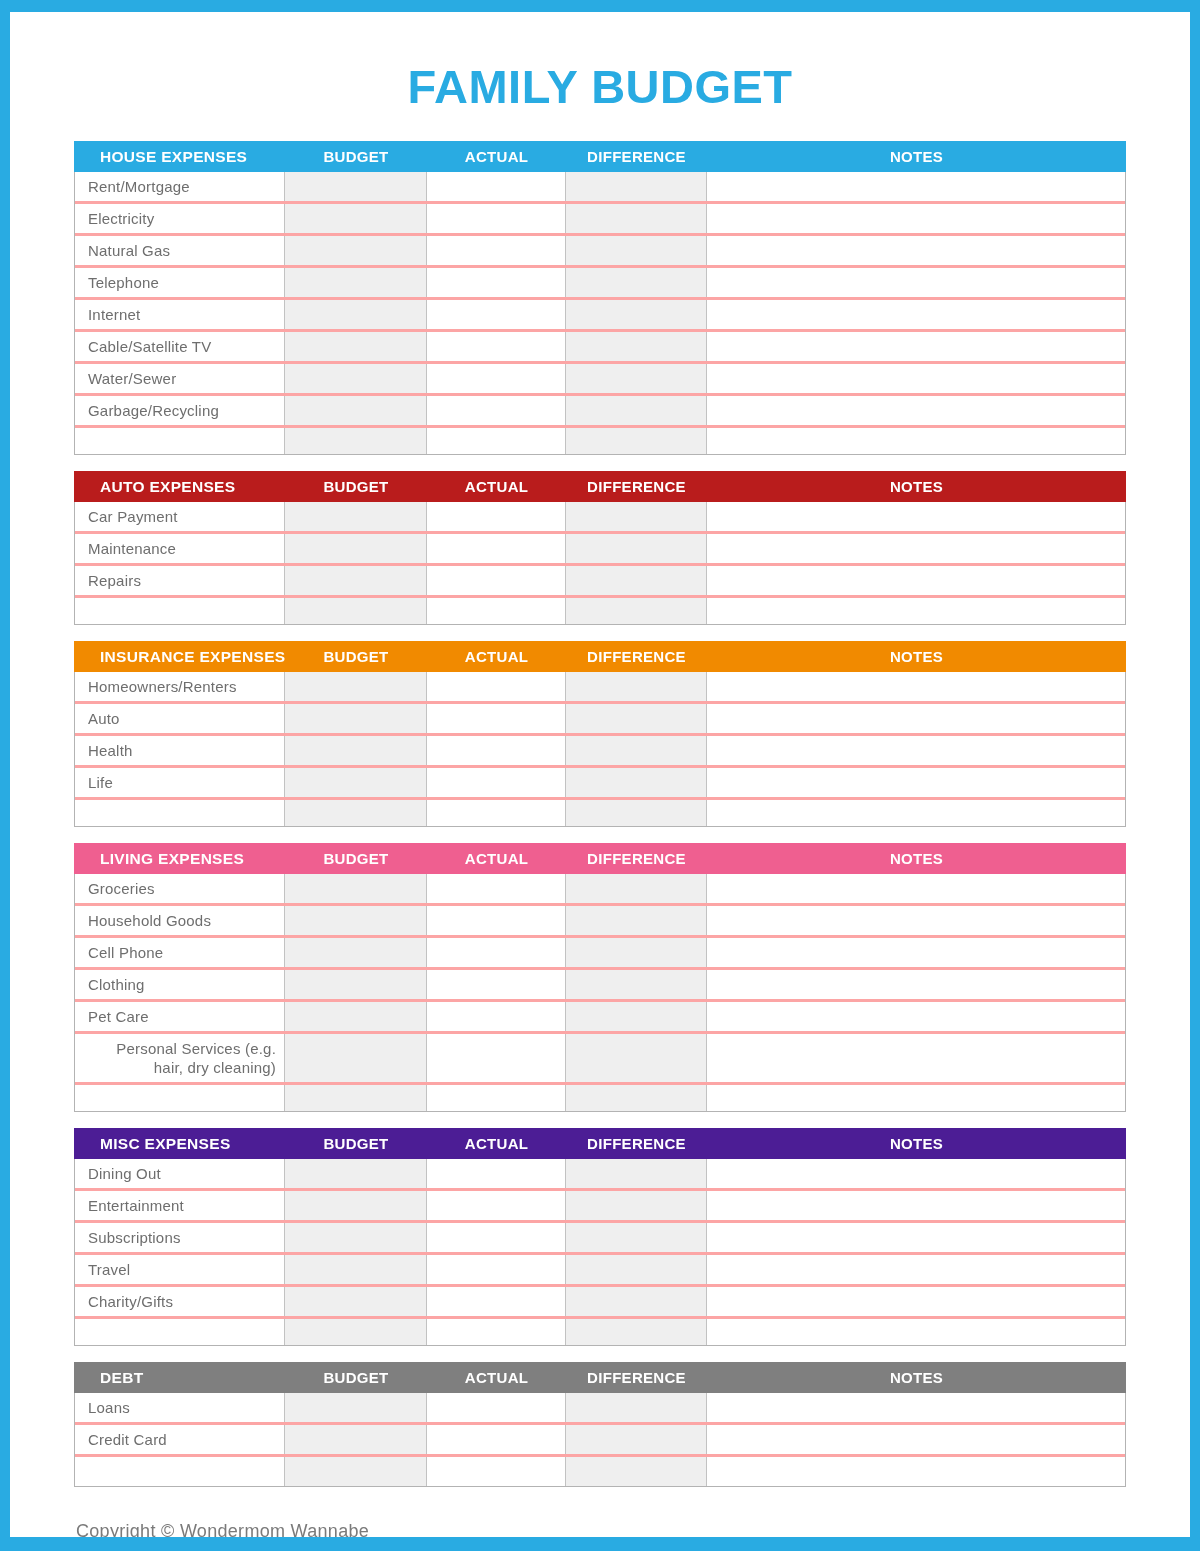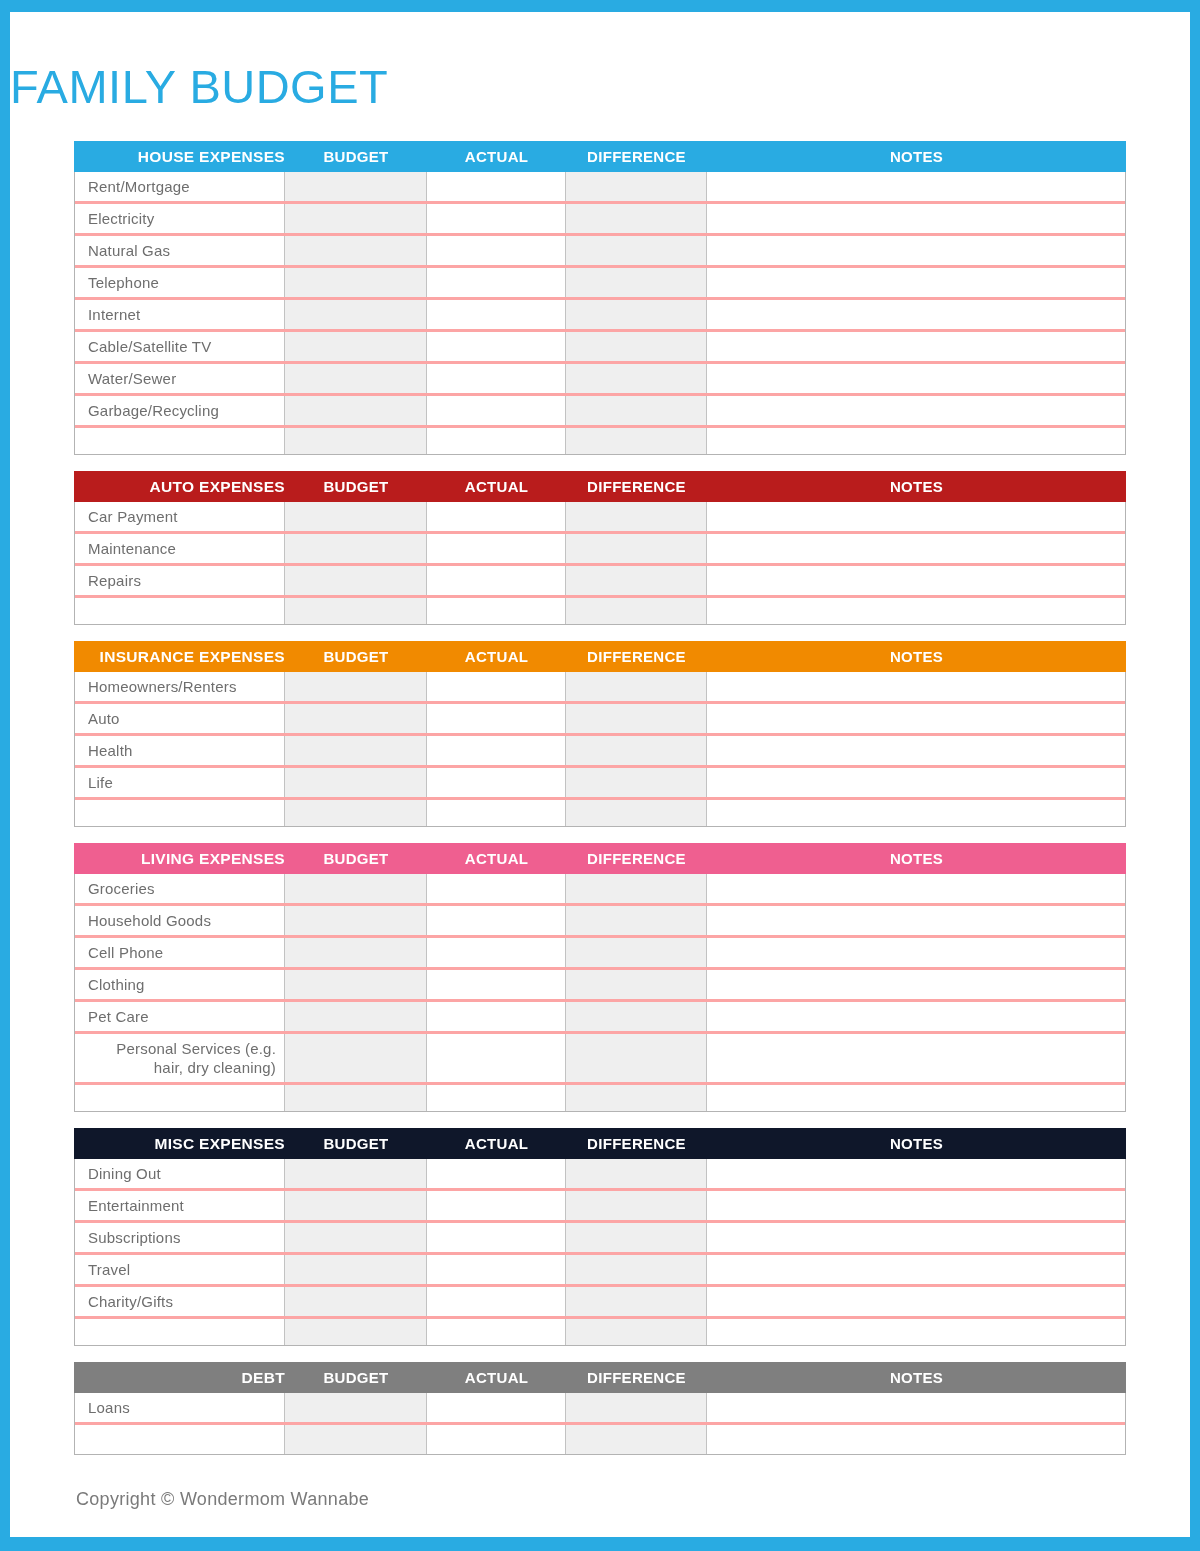--- a/index.html
+++ b/index.html
@@ -4,32 +4,32 @@
 <style>
   html,body{margin:0;padding:0;background:#ffffff;}
   .page{
     width:1200px;height:1551px;box-sizing:border-box;
     border-style:solid;border-color:#29abe2;
     border-width:12px 10px 14px 10px;
     background:#ffffff;overflow:hidden;
     font-family:"Liberation Sans", sans-serif;
   }
   .title{
-    margin:48px auto 27px;
-    font-size:47px;font-weight:normal;line-height:54px;
+    margin:48px auto 27px;text-align:center;
+    font-size:47px;font-weight:bold;line-height:54px;
     color:#29abe2;letter-spacing:0.5px;
   }
   .budget-table{width:1052px;margin:0 0 16px 64px;}
   .thead{
     display:grid;grid-template-columns:211px 142px 139px 141px 1fr;
     height:31px;align-items:center;
     color:#ffffff;font-weight:bold;font-size:15px;letter-spacing:0.3px;
   }
   .th{text-align:center;white-space:nowrap;}
-  .th.name{text-align:right;padding-left:17px;font-size:15.5px;}
+  .th.name{text-align:left;padding-left:26px;font-size:15.5px;}
   .tbody{border:1px solid #b3b3b3;border-top:none;}
   .row{
     display:grid;grid-template-columns:210px 142px 139px 141px 1fr;
     min-height:29px;
   }
   .row:not(:last-child){border-bottom:3px solid #fca5a5;}
   .row.short{min-height:26px;}
   .row.tall{min-height:48px;text-align:right;}
   .cell{box-sizing:border-box;}
   .cell:not(:last-child){border-right:1px solid #c2c2c2;}
@@ -268,21 +268,21 @@
           <div class="cell label"></div>
           <div class="cell fill"></div>
           <div class="cell"></div>
           <div class="cell fill"></div>
           <div class="cell notes"></div>
         </div>
     </div>
   </section>
 
   <section class="budget-table">
-    <div class="thead" style="background-color: #0f172a;">
+    <div class="thead" style="background-color: #4c1d95;">
       <div class="th name">MISC EXPENSES</div>
       <div class="th">BUDGET</div>
       <div class="th">ACTUAL</div>
       <div class="th">DIFFERENCE</div>
       <div class="th">NOTES</div>
     </div>
     <div class="tbody">
       <div class="row">
           <div class="cell label">Dining Out</div>
           <div class="cell fill"></div>
@@ -338,20 +338,27 @@
     </div>
     <div class="tbody">
       <div class="row">
           <div class="cell label">Loans</div>
           <div class="cell fill"></div>
           <div class="cell"></div>
           <div class="cell fill"></div>
           <div class="cell notes"></div>
         </div>
       <div class="row">
+          <div class="cell label">Credit Card</div>
+          <div class="cell fill"></div>
+          <div class="cell"></div>
+          <div class="cell fill"></div>
+          <div class="cell notes"></div>
+        </div>
+      <div class="row">
           <div class="cell label"></div>
           <div class="cell fill"></div>
           <div class="cell"></div>
           <div class="cell fill"></div>
           <div class="cell notes"></div>
         </div>
     </div>
   </section>
 
   <div class="footer">Copyright © Wondermom Wannabe</div>

